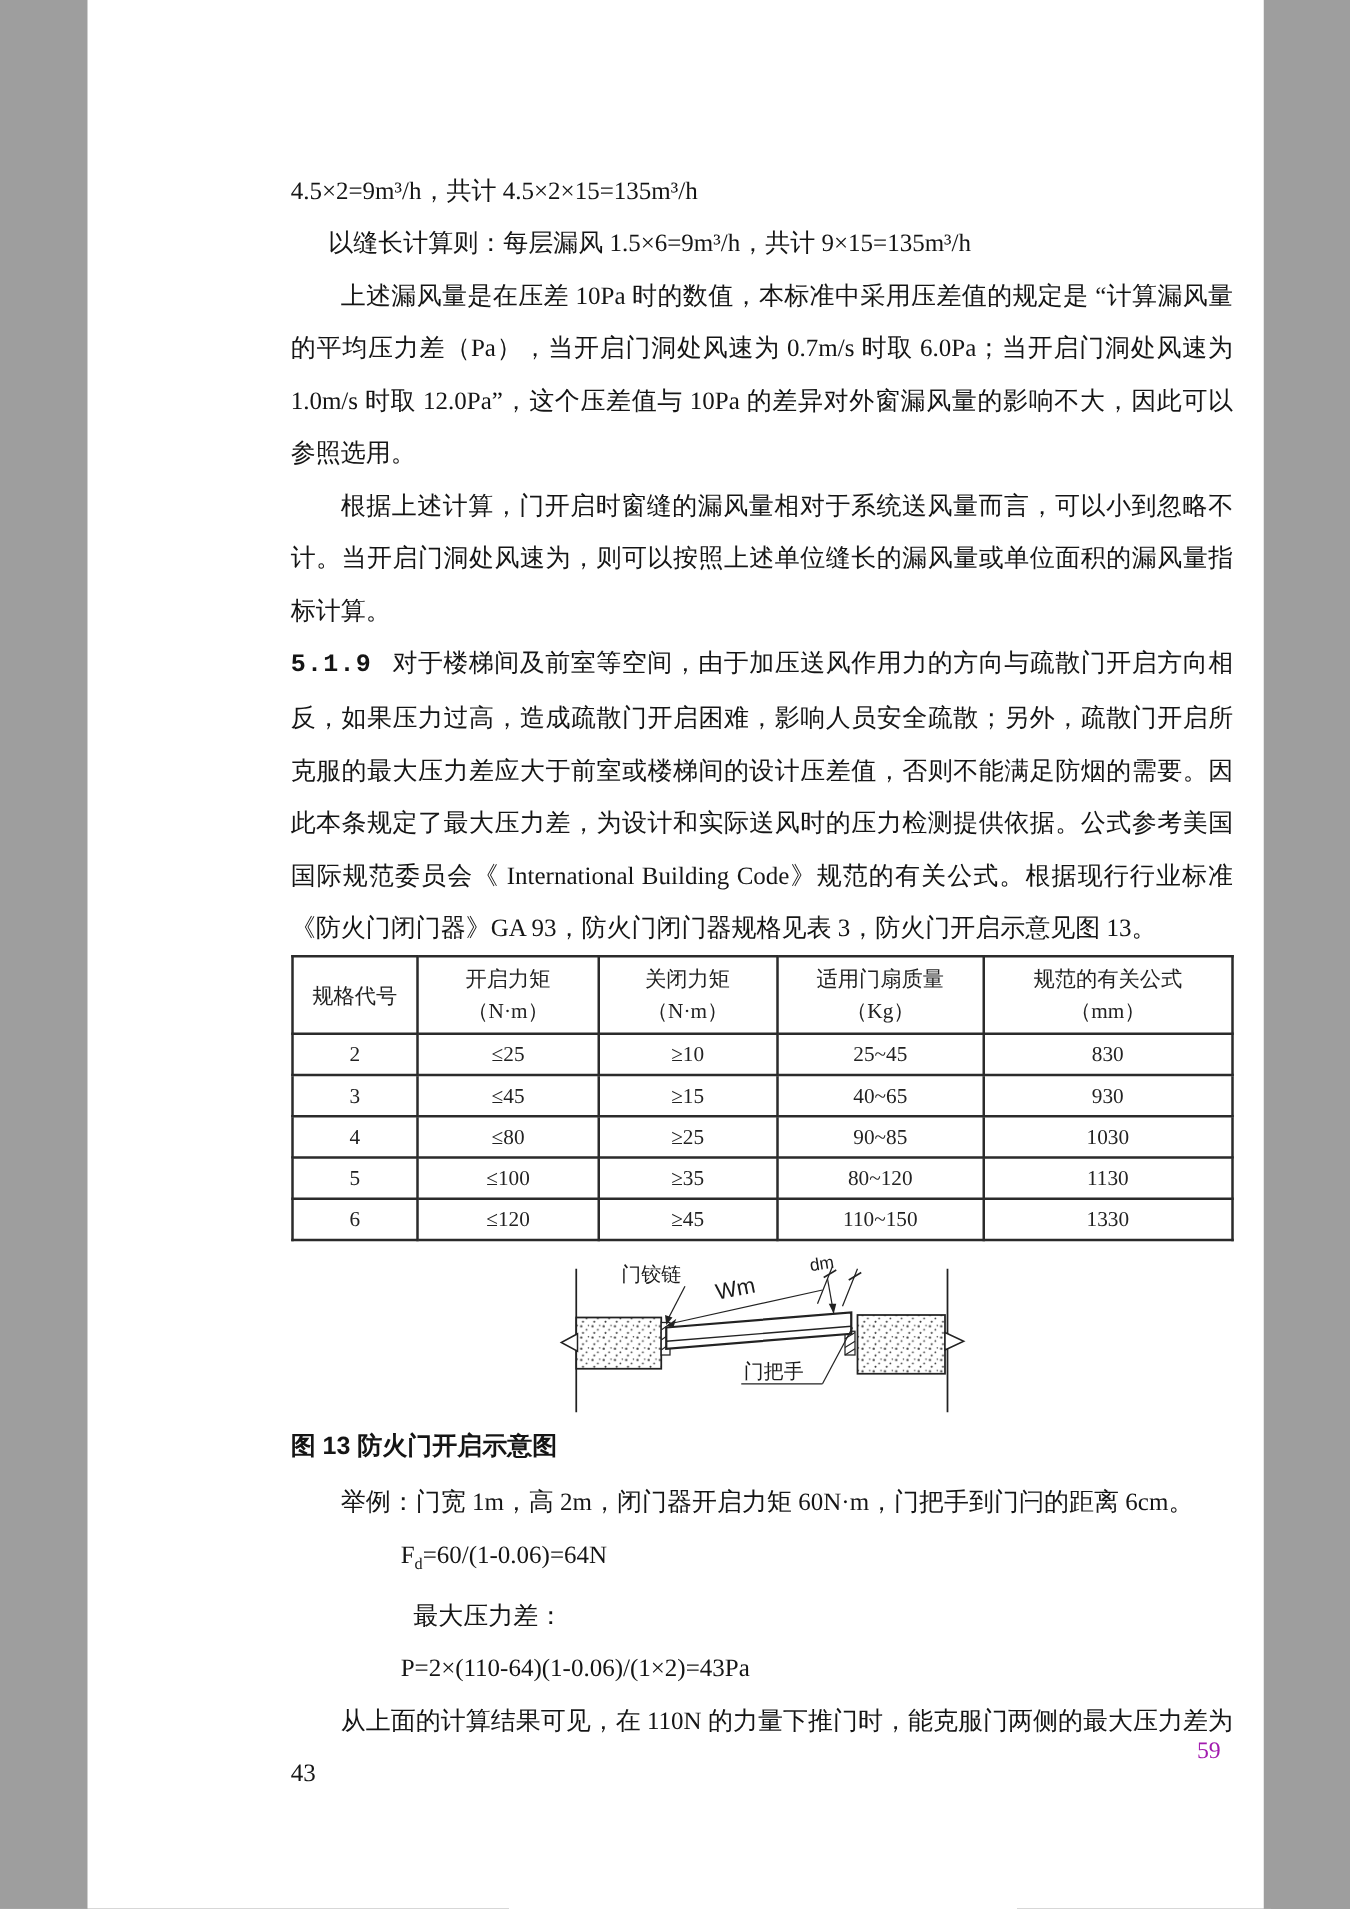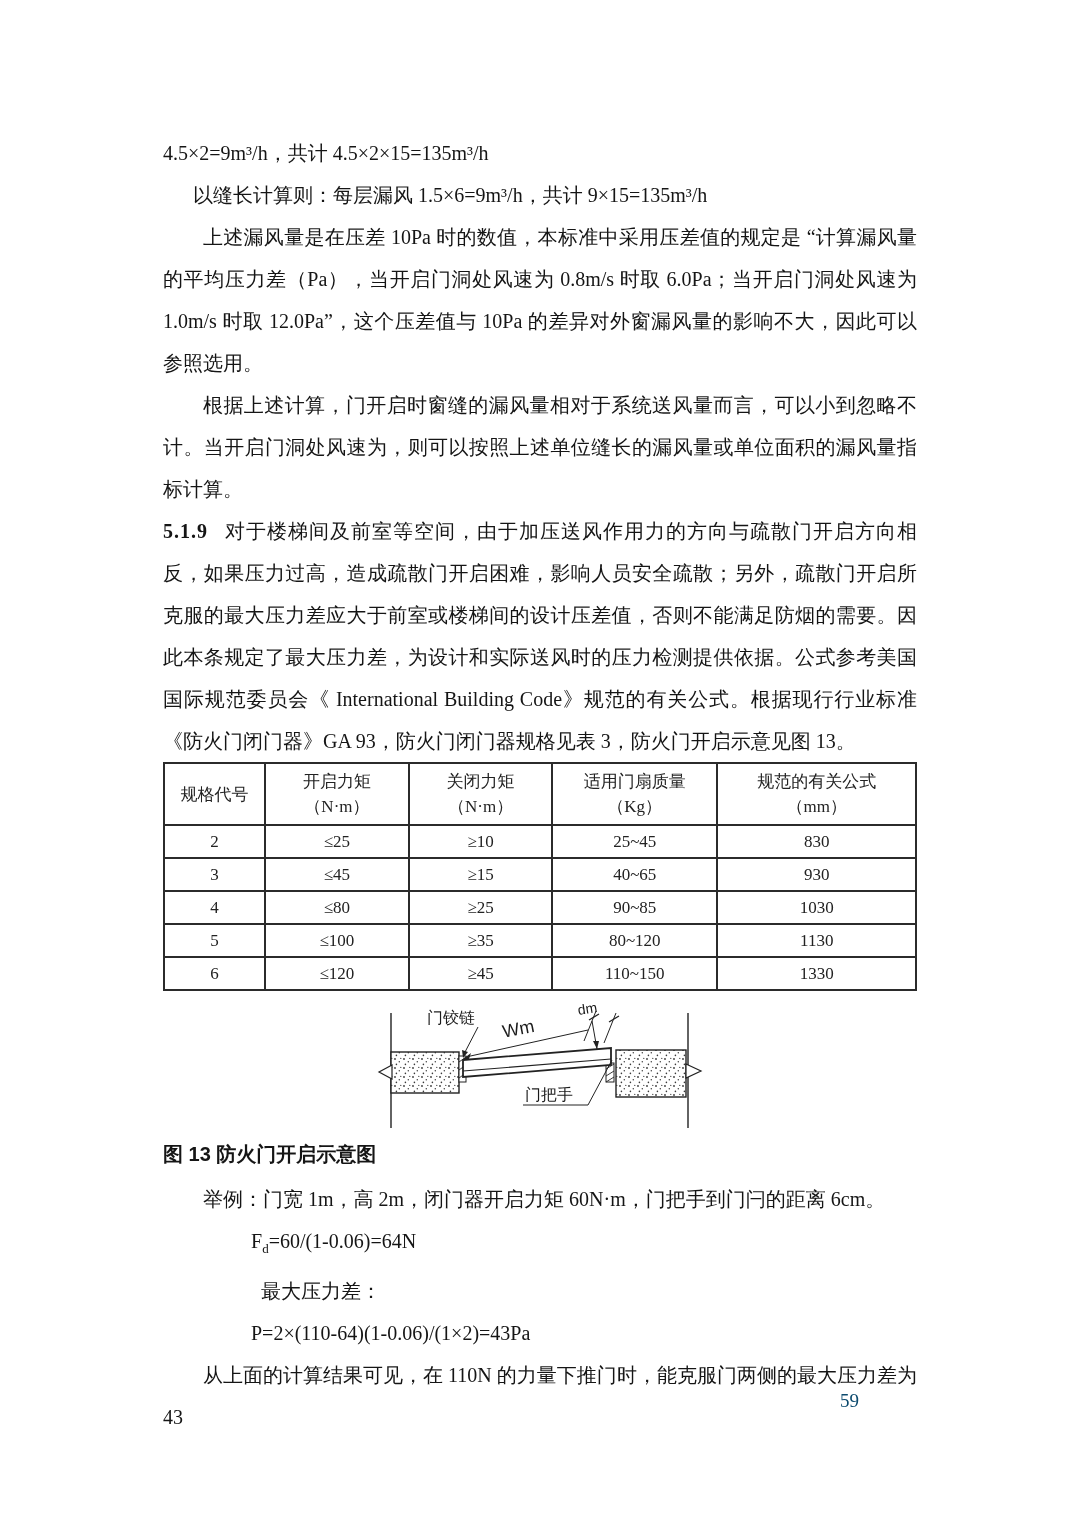--- a/index.html
+++ b/index.html
@@ -1,19 +1,19 @@
 <!DOCTYPE html>
 <html><head>
 <meta charset="utf-8">
 <style>
   * { margin:0; padding:0; box-sizing:border-box; }
   html,body { background:#9e9e9e; }
   .page {
     position:relative;
-    width:1080px; height:1527px;
+    width:941px; height:1527px;
     margin:0 auto;
     background:#ffffff;
     color:#151515;
     font-family:"Liberation Serif","DejaVu Serif",serif;
     overflow:hidden;
   }
   .content {
     position:absolute;
     left:163px; top:132px;
     width:754px;
@@ -22,21 +22,21 @@
     font-size:20px;
     line-height:42px;
     text-align:justify;
     color:#151515;
   }
   .indent-15 { text-indent:1.5em; }
   .indent-2  { text-indent:2em; }
   .indent-5  { text-indent:4.9em; }
   .indent-formula { text-indent:4.4em; }
   .clause-num {
-    font-family:Liberation Serif, serif;
+    font-family:Liberation Mono, monospace;
     font-weight:700;
     letter-spacing:1px;
     margin-right:16px;
     margin-top:42px;
   }
   .table-title {
     margin-top:4px;
     font-family:"Liberation Sans","DejaVu Sans",sans-serif;
     font-weight:700;
     font-size:20px;
@@ -68,38 +68,38 @@
     margin-top:6px;
     margin-bottom:8px;
     font-family:"Liberation Sans","DejaVu Sans",sans-serif;
     font-weight:700;
     font-size:20px;
     line-height:32px;
   }
   .formula sub { font-size:13px; }
   .page-number {
     position:absolute;
-    left:840px; top:1390px;
+    left:888px; top:1390px;
     font-size:19px;
-    color:#0c4a6e;
+    color:#a21caf;
   }
   svg text {
     font-family:"Liberation Sans","DejaVu Sans",sans-serif;
     fill:#1a1a1a;
   }
 </style>
 </head>
 <body>
 
 <div class="page">
   <div class="content">
 
     <p class="para">4.5×2=9m³/h，共计 4.5×2×15=135m³/h</p>
     <p class="para indent-15">以缝长计算则：每层漏风 1.5×6=9m³/h，共计 9×15=135m³/h</p>
-    <p class="para indent-2">上述漏风量是在压差 10Pa 时的数值，本标准中采用压差值的规定是 “计算漏风量的平均压力差（Pa），当开启门洞处风速为 0.8m/s 时取 6.0Pa；当开启门洞处风速为 1.0m/s 时取 12.0Pa”，这个压差值与 10Pa 的差异对外窗漏风量的影响不大，因此可以参照选用。</p>
+    <p class="para indent-2">上述漏风量是在压差 10Pa 时的数值，本标准中采用压差值的规定是 “计算漏风量的平均压力差（Pa），当开启门洞处风速为 0.7m/s 时取 6.0Pa；当开启门洞处风速为 1.0m/s 时取 12.0Pa”，这个压差值与 10Pa 的差异对外窗漏风量的影响不大，因此可以参照选用。</p>
     <p class="para indent-2">根据上述计算，门开启时窗缝的漏风量相对于系统送风量而言，可以小到忽略不计。当开启门洞处风速为，则可以按照上述单位缝长的漏风量或单位面积的漏风量指标计算。</p>
 
     <p class="para"><span class="clause-num">5.1.9</span><span>对于楼梯间及前室等空间，由于加压送风作用力的方向与疏散门开启方向相反，如果压力过高，造成疏散门开启困难，影响人员安全疏散；另外，疏散门开启所克服的最大压力差应大于前室或楼梯间的设计压差值，否则不能满足防烟的需要。因此本条规定了最大压力差，为设计和实际送风时的压力检测提供依据。公式参考美国国际规范委员会《 International Building Code》规范的有关公式。根据现行行业标准《防火门闭门器》GA 93，防火门闭门器规格见表 3，防火门开启示意见图 13。</span></p>
 
 
     <table class="spec-table">
       <colgroup>
         <col style="width:13.4%">
           <col style="width:19.2%">
           <col style="width:19.0%">

